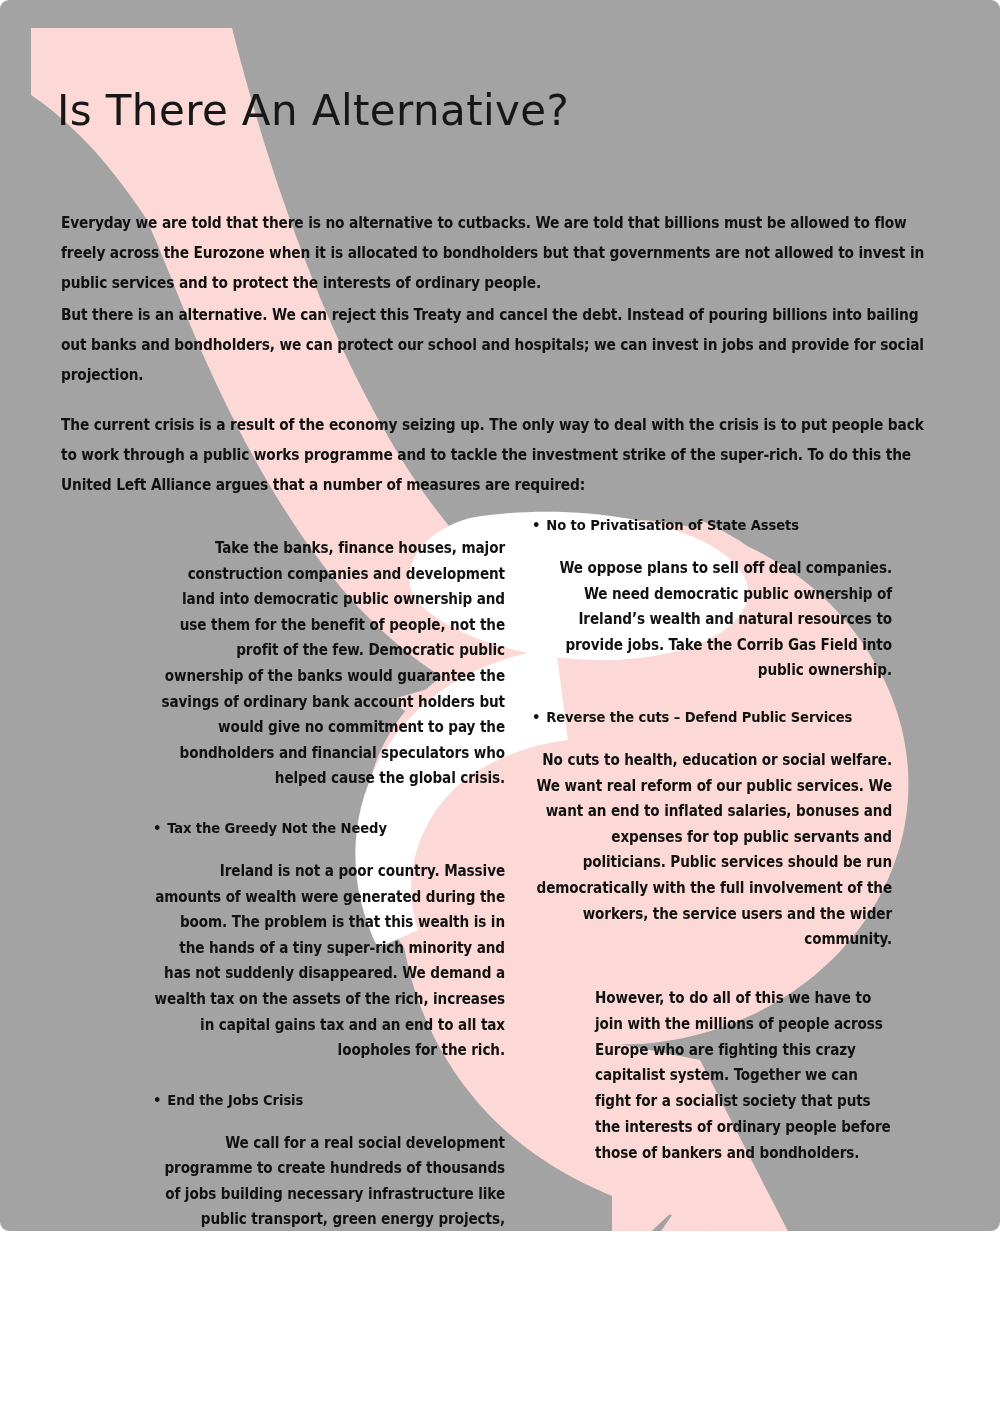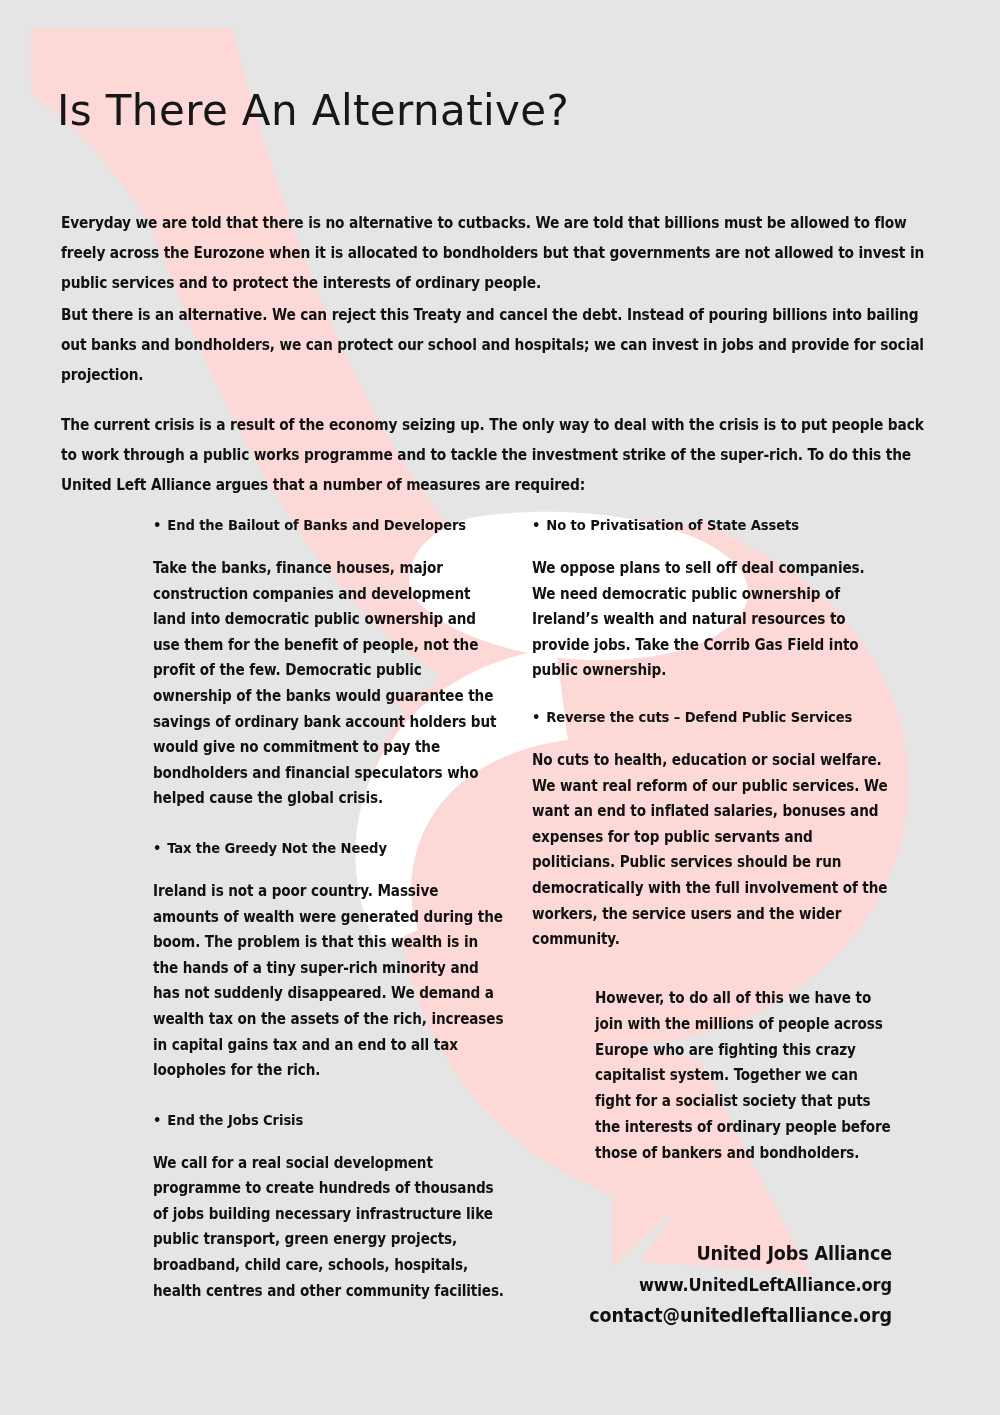--- a/index.html
+++ b/index.html
@@ -4,25 +4,26 @@
 <title>Is There An Alternative?</title>
 <style>
   html, body {
     margin: 0;
     padding: 0;
     background: #ffffff;
   }
   #page {
     position: relative;
     width: 1000px;
-    height: 1415px;
-    background: #e5e5e5;
+    height: 1231px;
+    background: #a3a3a3;
     overflow: hidden;
     font-family: "Liberation Sans", sans-serif;
     color: #141414;
+    border-radius: 9px;
   }
 
   
   #watermark {
     position: absolute;
     left: 0; top: 0;
     width: 1000px;
     height: 1415px;
     z-index: 0;
     pointer-events: none;
@@ -84,20 +85,21 @@
   .heading .bullet { margin-right: 6px; }
 
   .body-par {
     font-family: "DejaVu Sans Condensed", "Liberation Sans Narrow", "Liberation Sans", sans-serif;
     font-size: 15.1px;
     font-weight: 600;
     line-height: 25.6px;
     color: #111;
     letter-spacing: -0.1px;
     margin: 0;
+    text-align: right;
   }
 
   .gap-after-heading { height: 21px; }
   .gap-between-blocks { height: 26px; }
   .gap-between-blocks-sm { height: 23px; }
 
   .callout {
     font-family: "DejaVu Sans Condensed", "Liberation Sans Narrow", "Liberation Sans", sans-serif;
     font-size: 15.1px;
     font-weight: 700;
@@ -202,21 +204,20 @@
 
     <h1 class="title">Is There An Alternative?</h1>
 
     <p class="intro p1">Everyday we are told that there is no alternative to cutbacks. We are told that billions must be allowed to flow freely across the Eurozone when it is allocated to bondholders but that governments are not allowed to invest in public services and to protect the interests of ordinary people.</p>
     <p class="intro p2">But there is an alternative. We can reject this Treaty and cancel the debt. Instead of pouring billions into bailing out banks and bondholders, we can protect our school and hospitals; we can invest in jobs and provide for social projection.</p>
     <p class="intro p3">The current crisis is a result of the economy seizing up. The only way to deal with the crisis is to put people back to work through a public works programme and to tackle the investment strike of the super-rich. To do this the United Left Alliance argues that a number of measures are required:</p>
 
     <div class="col col-left">
 
       <div>
-        <div class="heading"><span class="bullet">•</span><span>End the Bailout of Banks and Developers</span></div>
         <div class="gap-after-heading"></div>
         <p class="body-par">Take the banks, finance houses, major construction companies and development land into democratic public ownership and use them for the benefit of people, not the profit of the few. Democratic public ownership of the banks would guarantee the savings of ordinary bank account holders but would give no commitment to pay the bondholders and financial speculators who helped cause the global crisis.</p>
       </div>
 
       <div class="gap-between-blocks"></div>
 
       <div>
         <div class="heading"><span class="bullet">•</span><span>Tax the Greedy Not the Needy</span></div>
         <div class="gap-after-heading"></div>
         <p class="body-par">Ireland is not a poor country. Massive amounts of wealth were generated during the boom. The problem is that this wealth is in the hands of a tiny super-rich minority and has not suddenly disappeared. We demand a wealth tax on the assets of the rich, increases in capital gains tax and an end to all tax loopholes for the rich.</p>

